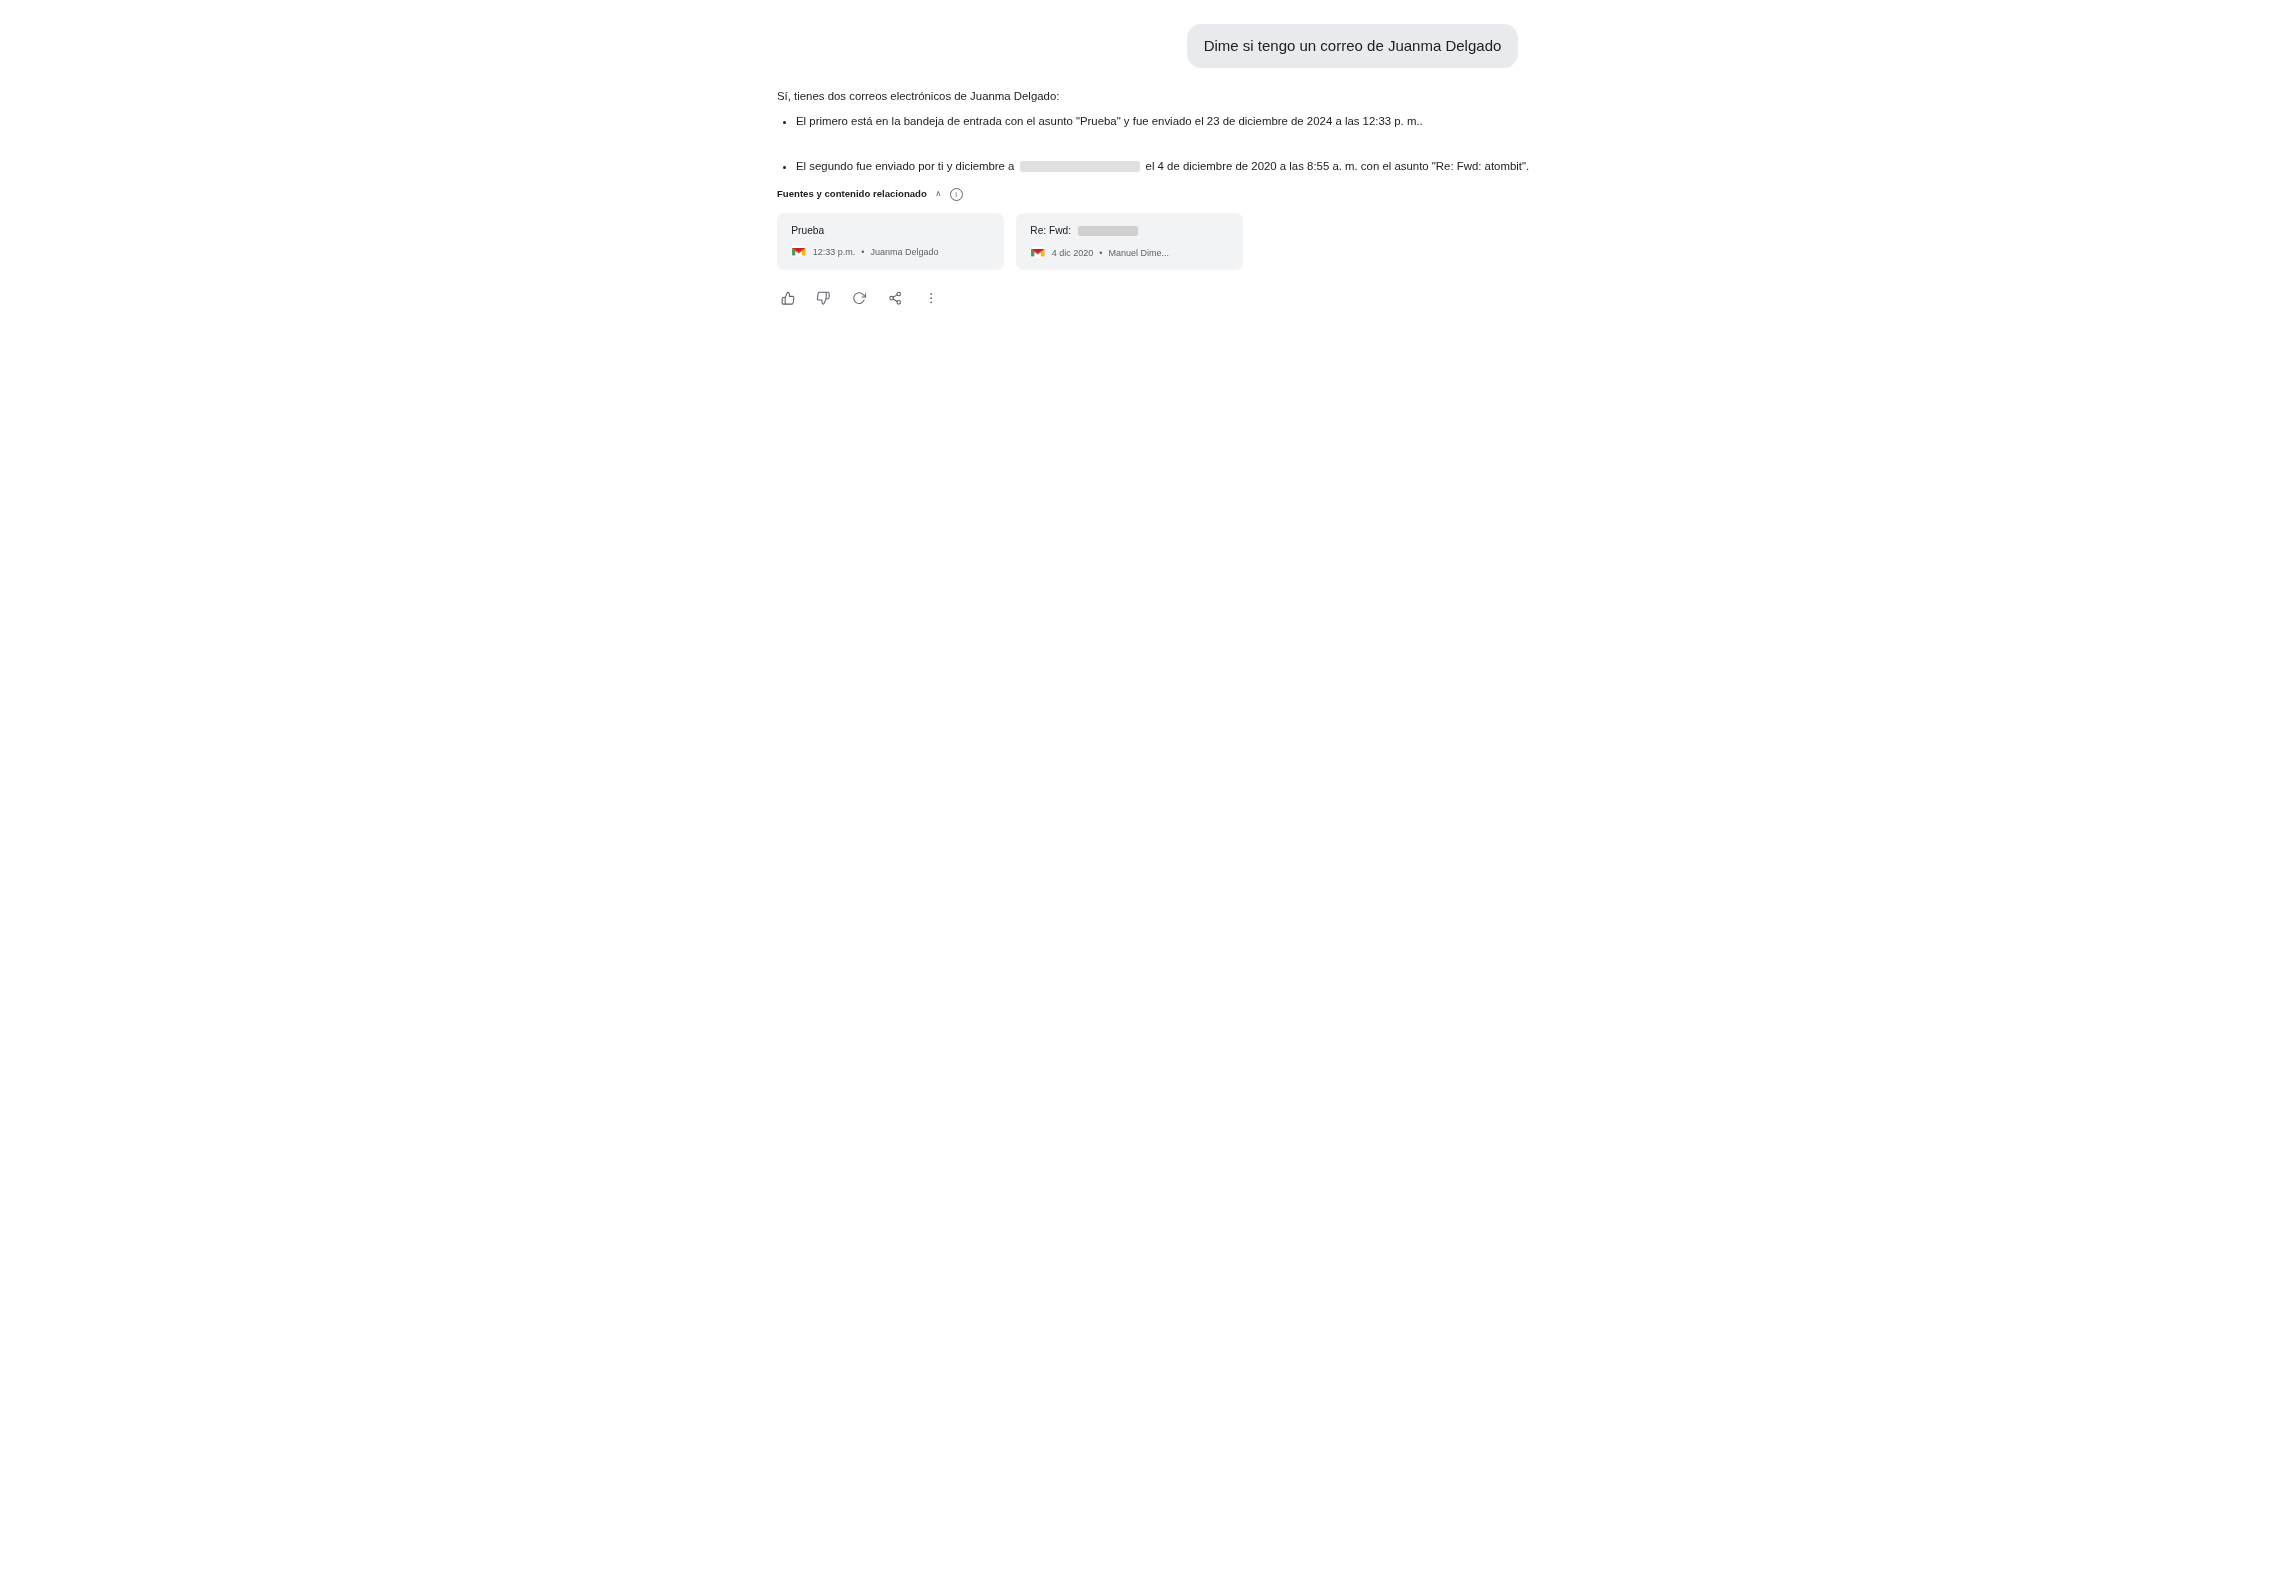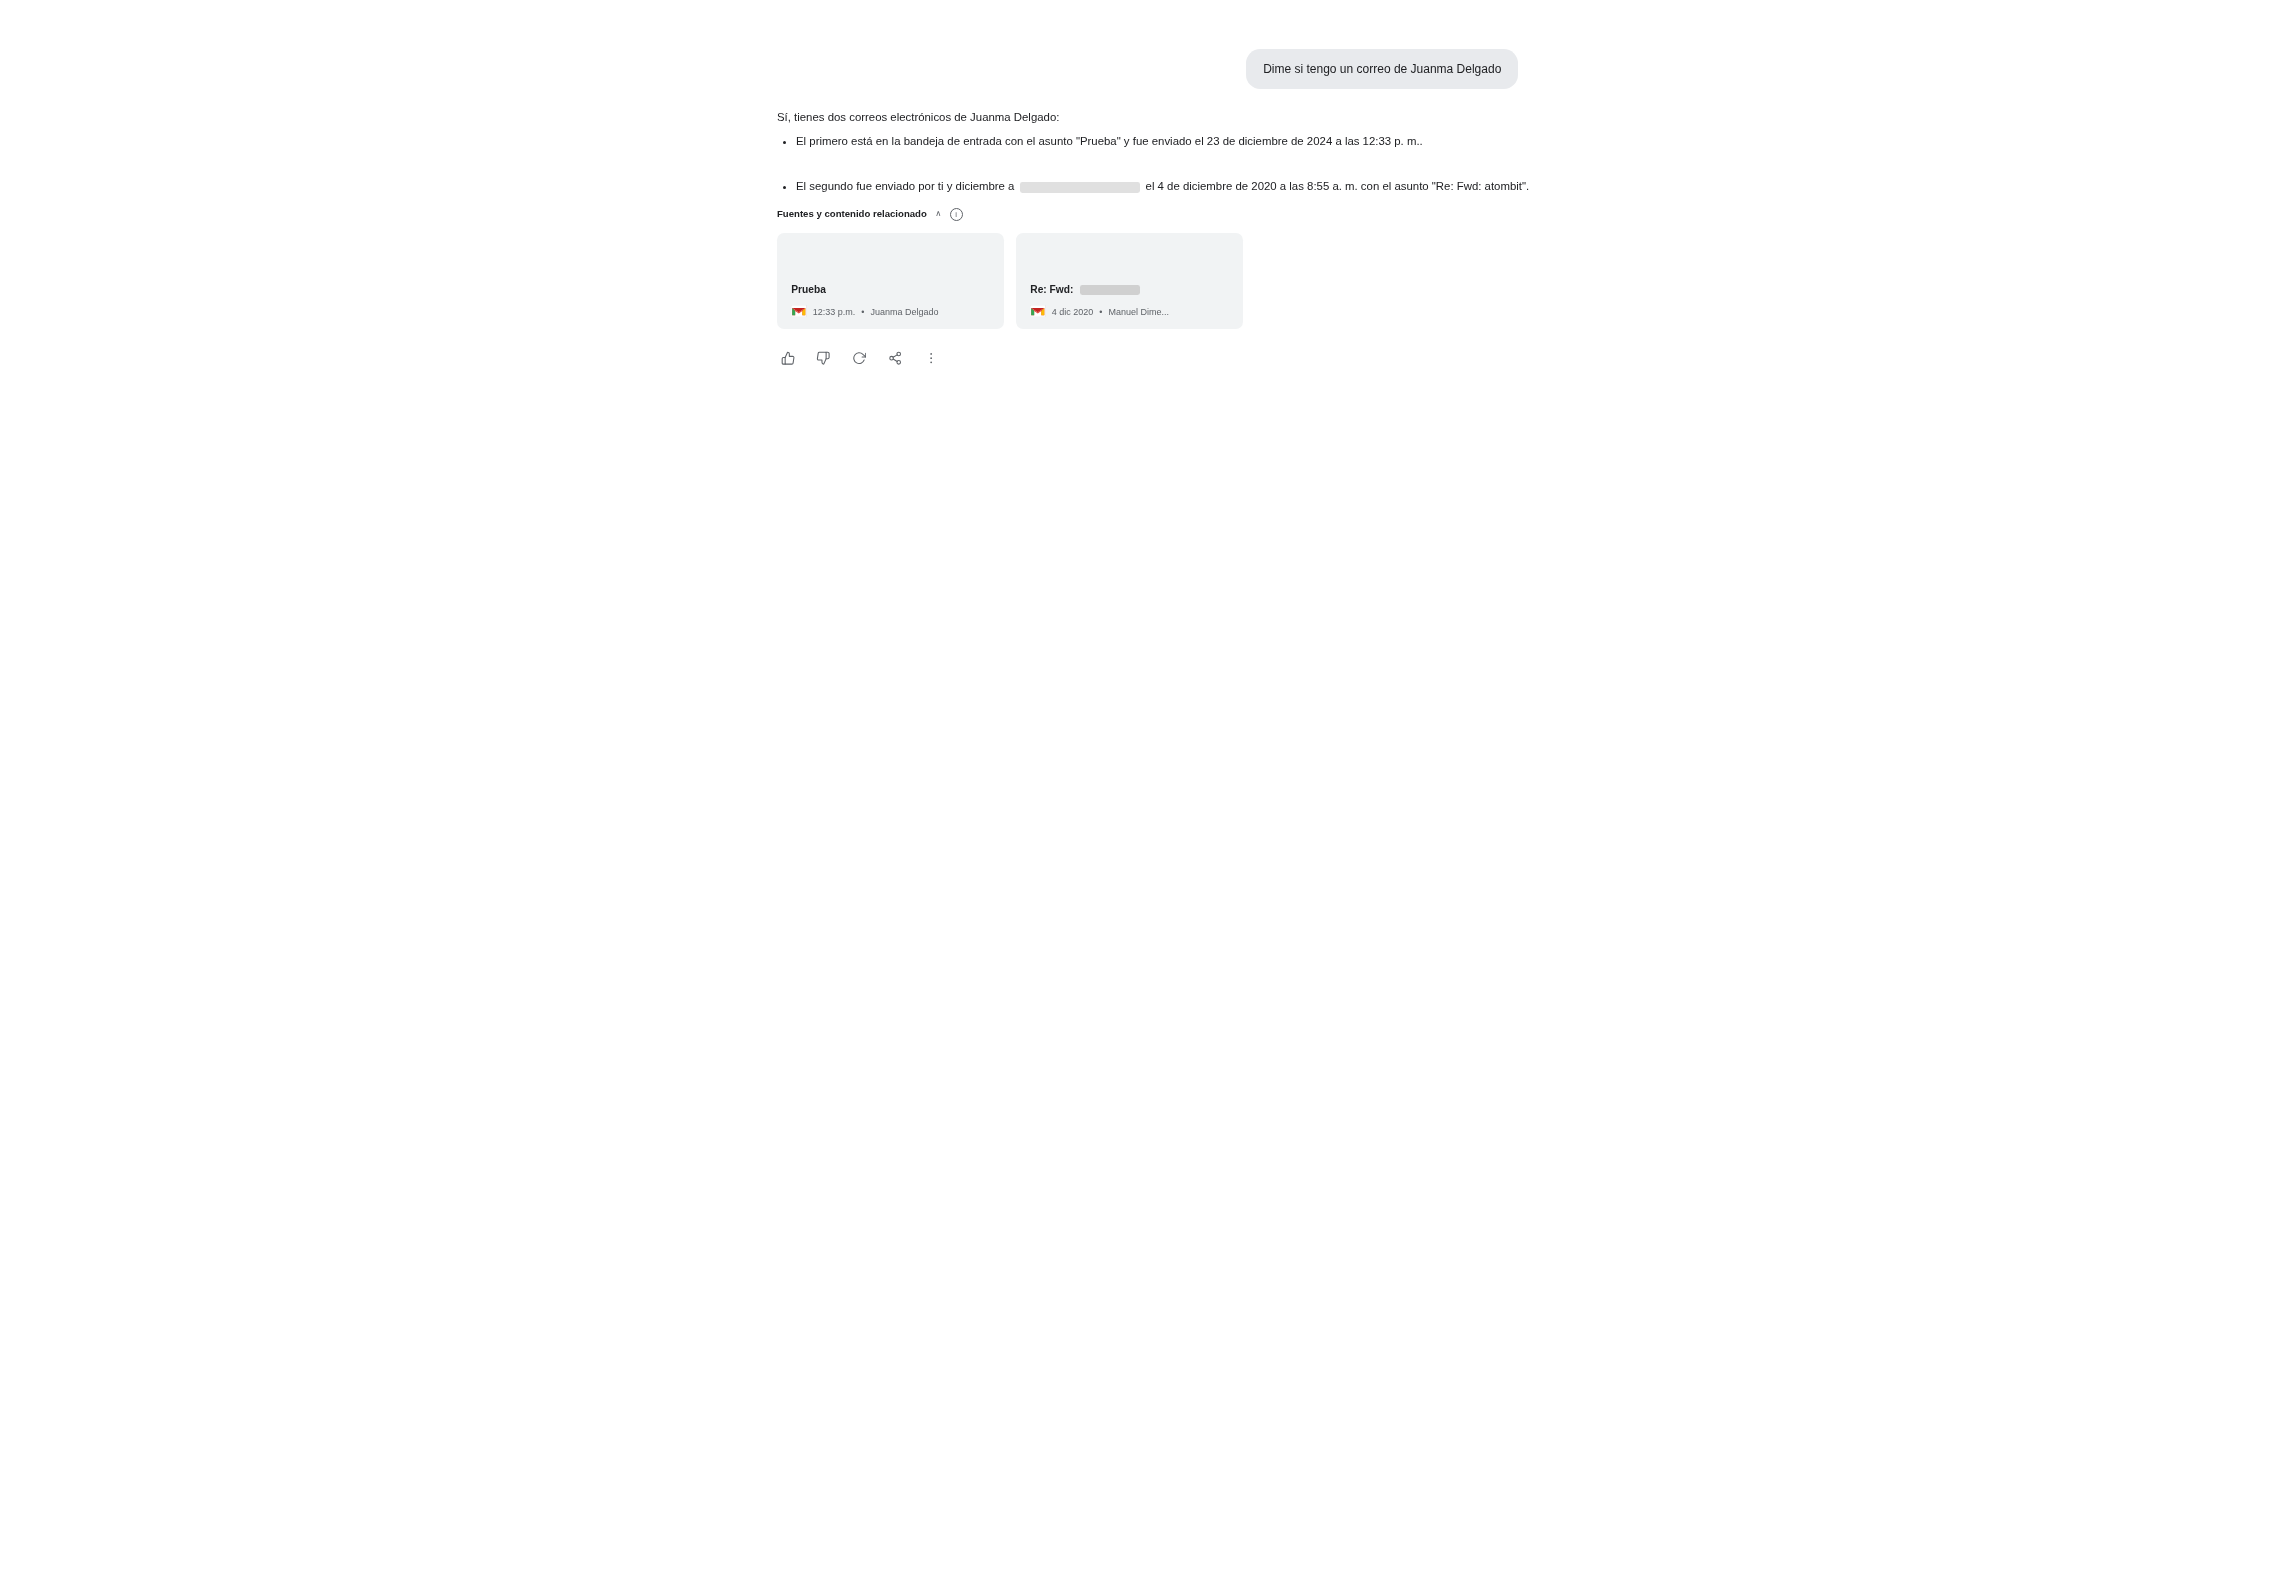--- a/index.html
+++ b/index.html
@@ -30,24 +30,23 @@
       display: flex;
       justify-content: flex-end;
       padding-right: 12px;
     }
 
     .user-bubble {
       background: #e8eaed;
       border-radius: 14.3px;
       padding: 10.8px 16.7px;
       max-width: 406px;
-      font-size: 12px;
+      font-size: 15px;
       color: #202124;
       line-height: 1.5;
-      margin-top: 25px;
     }
 
     
     .ai-response {
       display: flex;
       flex-direction: column;
       gap: 12px;
       padding-left: 6px;
     }
 
@@ -162,23 +161,22 @@
       padding: 12px 14.3px;
       width: 227px;
       display: flex;
       flex-direction: column;
       gap: 9.6px;
       cursor: pointer;
     }
 
     .source-card-title {
       font-size: 10.2px;
-      font-weight: 700;
-      color: #202124;
-      margin-top: 39px;
+      font-weight: 400;
+      color: #202124;
     }
 
     .source-card-title .redacted-title {
       display: inline-block;
       background: #d0d0d0;
       border-radius: 2.4px;
       width: 60px;
       height: 10.2px;
       vertical-align: middle;
       margin-left: 3.6px;

